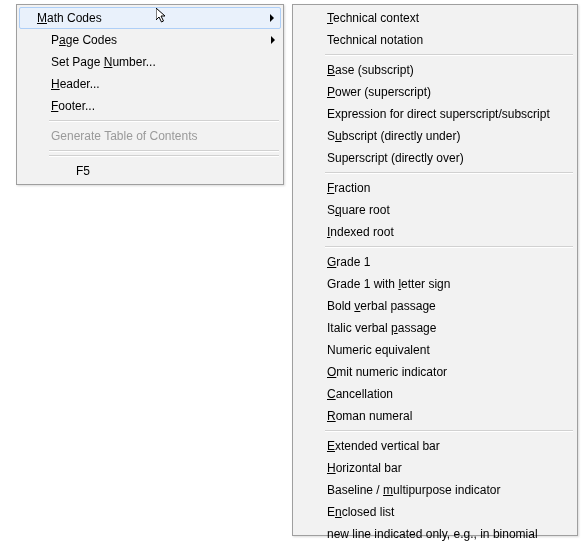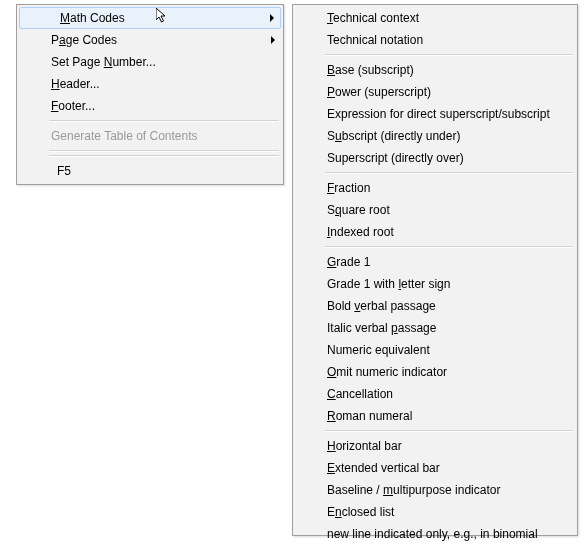--- a/index.html
+++ b/index.html
@@ -51,35 +51,35 @@
     padding-left: 32px;
     padding-right: 20px;
     white-space: nowrap;
     cursor: default;
   }
   .item.highlight {
     background: #e9f1fb;
     border: 1px solid #aecff7;
     border-radius: 2px;
     height: 20px;
-    padding-left: 40px;
+    padding-left: 17px;
     padding-right: 19px;
   }
   .item.disabled {
     color: #9a9a9a;
   }
   .item .label {
     flex: 1 1 auto;
   }
   .item .label u {
     text-decoration: underline;
   }
   .item .accel {
     color: #000;
-    margin-left: 6px;
+    margin-left: 25px;
   }
   .item .arrow {
     position: absolute;
     right: 6px;
     top: 50%;
     transform: translateY(-50%);
     width: 0; height: 0;
     border-top: 4px solid transparent;
     border-bottom: 4px solid transparent;
     border-left: 4px solid #000;
@@ -190,24 +190,24 @@
         <span class="label"><u>O</u>mit numeric indicator</span>
       </div>
       <div class="item">
         <span class="label"><u>C</u>ancellation</span>
       </div>
       <div class="item">
         <span class="label"><u>R</u>oman numeral</span>
       </div>
       <div class="sep"></div>
       <div class="item">
+        <span class="label"><u>E</u>xtended vertical bar</span>
+      </div>
+      <div class="item">
         <span class="label"><u>H</u>orizontal bar</span>
-      </div>
-      <div class="item">
-        <span class="label"><u>E</u>xtended vertical bar</span>
       </div>
       <div class="item">
         <span class="label">Baseline / <u>m</u>ultipurpose indicator</span>
       </div>
       <div class="item">
         <span class="label">E<u>n</u>closed list</span>
       </div>
       <div class="item">
         <span class="label">new line indicated only, e.g., in binomial</span>
       </div>

